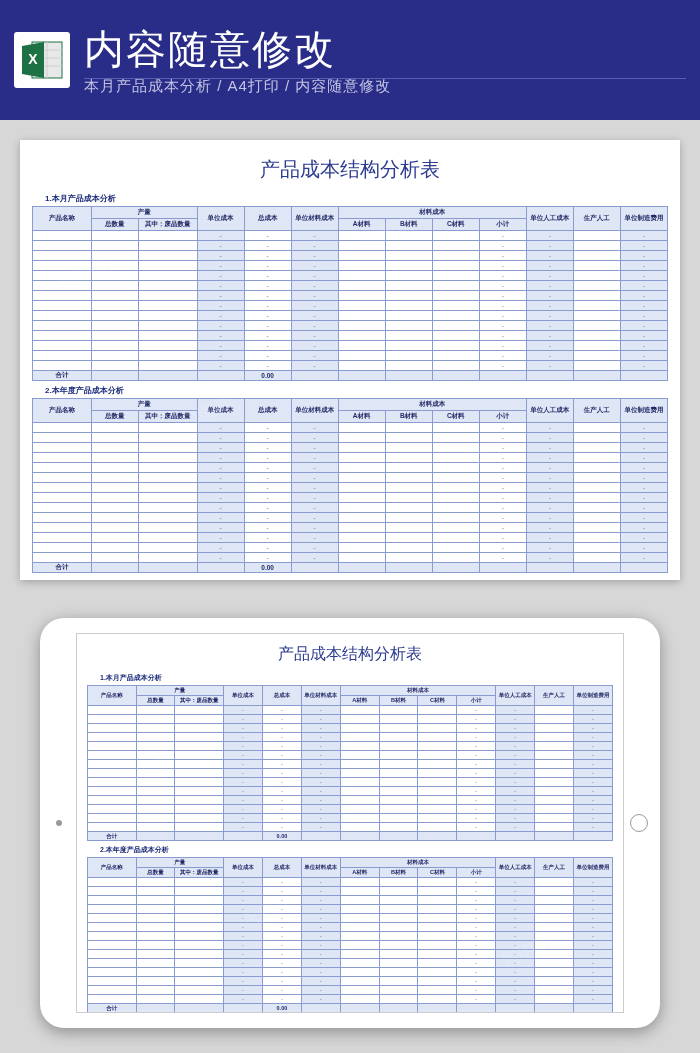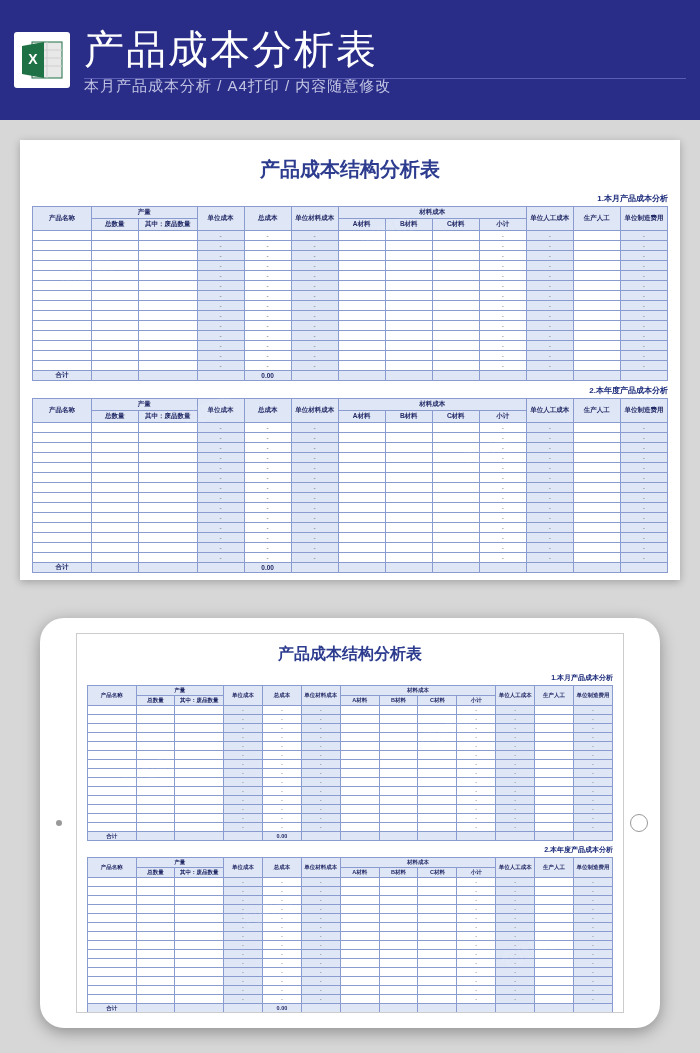--- a/index.html
+++ b/index.html
@@ -58,31 +58,30 @@
   .panel {
     position: absolute;
     background: #fff;
     box-shadow: 0 2px 8px rgba(0,0,0,.25);
     overflow: hidden;
   }
   .panel.top { left: 20px; top: 140px; width: 660px; height: 440px; padding: 10px 12px; }
   .panel-title {
     text-align: center;
     font-size: 20px;
-    font-weight: bold;
+    font-weight: normal;
     color: #2d3c8f;
     margin: 6px 0 10px 0;
     font-family: "KaiTi", "Microsoft YaHei", serif;
   }
   .section-label {
     font-size: 8px;
     font-weight: bold;
     color: #1a2a7a;
     margin: 4px 0 2px 13px;
-    text-align: right;
   }
   .sheet-table {
     width: 100%;
     border-collapse: collapse;
     table-layout: fixed;
   }
   .sheet-table th, .sheet-table td {
     border: 1px solid #8a9bd0;
     font-size: 6.5px;
     color: #222a66;
@@ -179,21 +178,21 @@
       <rect x="14" y="6" width="30" height="36" fill="#e8e8e8" stroke="#1e7145" stroke-width="1"></rect>
       <line x1="14" y1="14" x2="44" y2="14" stroke="#cfcfcf"></line>
       <line x1="14" y1="22" x2="44" y2="22" stroke="#cfcfcf"></line>
       <line x1="14" y1="30" x2="44" y2="30" stroke="#cfcfcf"></line>
       <line x1="29" y1="6" x2="29" y2="42" stroke="#cfcfcf"></line>
       <polygon points="4,10 26,6 26,42 4,38" fill="#1e7145"></polygon>
       <text x="15" y="28" font-size="14" font-weight="bold" fill="#fff" text-anchor="middle" font-family="Arial">X</text>
     </svg>
   </div>
   <div class="header-texts">
-    <div class="header-title">产品成本分析表</div>
+    <div class="header-title">内容随意修改</div>
     <div class="header-divider"></div>
     <div class="header-sub">本月产品成本分析 / A4打印 / 内容随意修改</div>
   </div>
 </div>
 
 <div class="panel top">
   <div class="panel-title">产品成本结构分析表</div>
   <div id="section1-top">
       <div class="section-label">1.本月产品成本分析</div>
       <table class="sheet-table">

